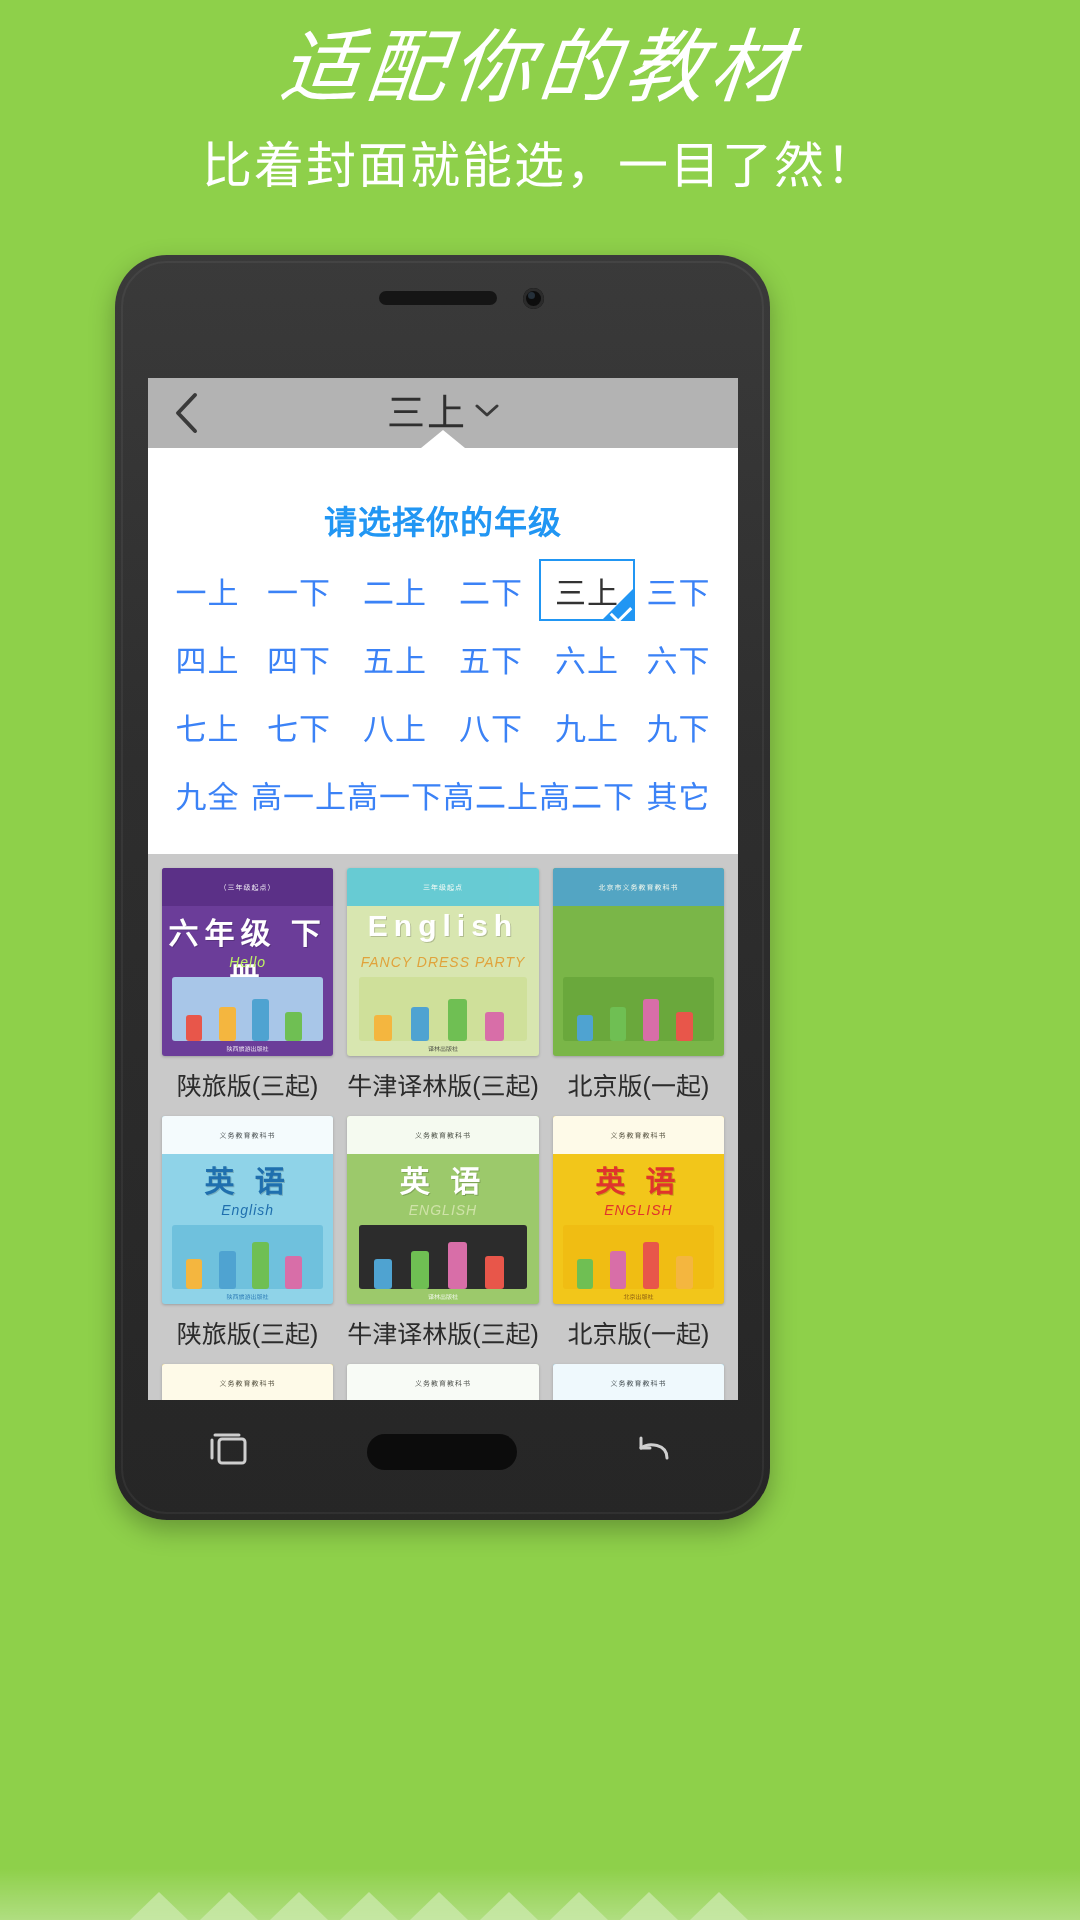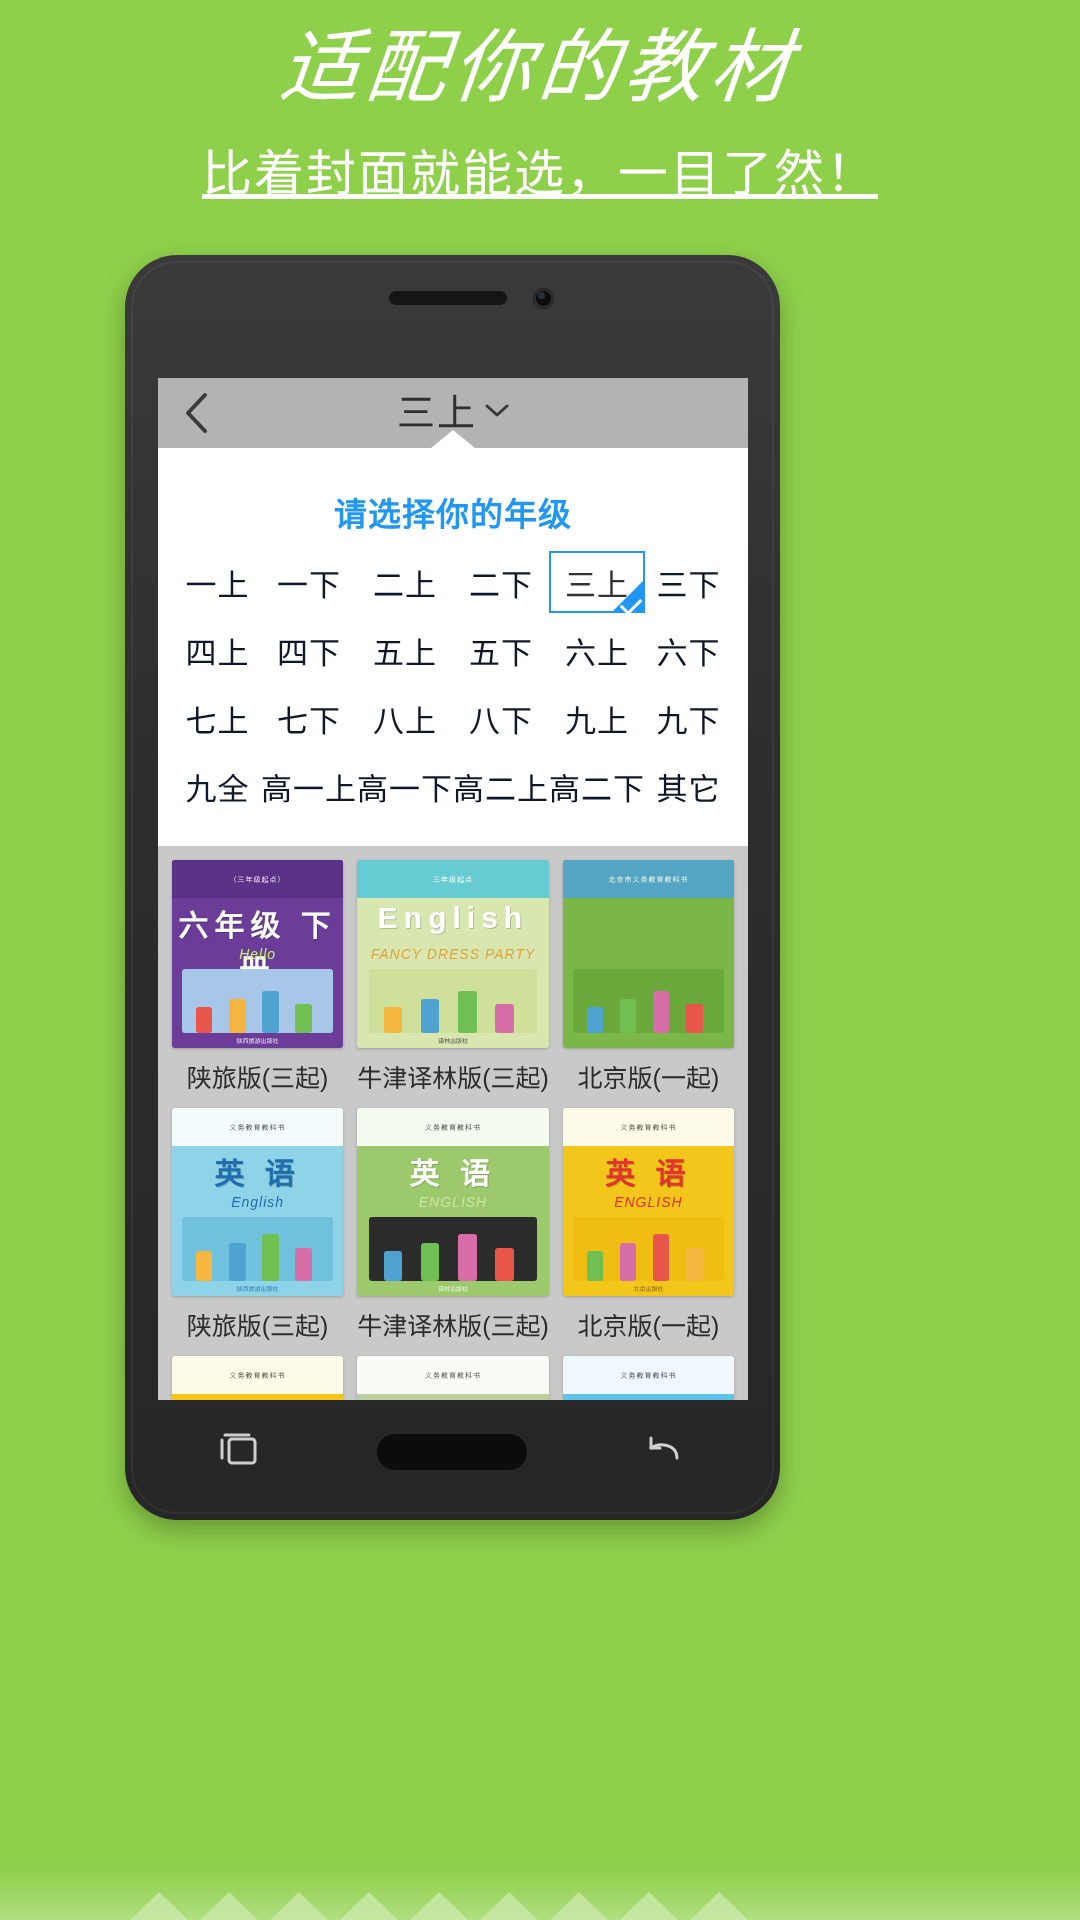--- a/index.html
+++ b/index.html
@@ -17,31 +17,30 @@
   .promo-title{
     margin:0;padding-top:22px;
     font-family:"DejaVu Serif",serif;
     font-size:80px;line-height:1.15;
     font-weight:400;font-style:italic;
     letter-spacing:6px;
     color:#ffffff;
     transform:skewX(-6deg);
   }
   .promo-sub{
-    margin:8px;padding-top:22px;
+    margin:0;padding-top:22px;
     font-size:50px;line-height:1.2;
     letter-spacing:2px;
     color:#ffffff;
     font-weight:400;
-    text-decoration:underline;
   }
 
   
   .phone{
-    position:absolute;left:125px;top:255px;
+    position:absolute;left:115px;top:255px;
     width:655px;height:1265px;
     background:linear-gradient(180deg,#3a3a3a 0%,#2e2e2e 40%,#262626 100%);
     border-radius:52px;
     box-shadow:0 10px 26px rgba(0,0,0,.28);
   }
   .phone-inner-edge{
     position:absolute;left:6px;top:6px;right:6px;bottom:6px;
     border-radius:46px;
     border:2px solid rgba(255,255,255,.05);
     pointer-events:none;
@@ -85,21 +84,21 @@
     display:flex;align-items:center;justify-content:center;gap:8px;
     cursor:pointer;
   }
   .nav-title{
     font-size:38px;color:#2f2f2f;letter-spacing:2px;line-height:1;
   }
   .chev-down{display:block;}
 
   
   .dropdown{
-    position:relative;background:#ffffff;padding:4px 0 26px 0;
+    position:relative;background:#ffffff;padding:12px 0 26px 0;
   }
   .dd-arrow{
     position:absolute;top:-18px;left:50%;transform:translateX(-50%);
     width:0;height:0;
     border-left:22px solid transparent;
     border-right:22px solid transparent;
     border-bottom:18px solid #ffffff;
   }
   .dd-title{
     text-align:center;color:#2196f3;font-size:33px;font-weight:700;
@@ -110,21 +109,21 @@
     row-gap:0;column-gap:0;
     padding:4px 16px 0 16px;
   }
   .grade-cell{
     height:68px;display:flex;align-items:center;justify-content:center;
     cursor:pointer;
   }
   .grade-box{
     min-width:86px;height:62px;
     display:flex;align-items:center;justify-content:center;
-    font-size:31px;color:#0f172a;letter-spacing:1px;
+    font-size:31px;color:#3b82f6;letter-spacing:1px;
     position:relative;box-sizing:border-box;
     white-space:nowrap;
   }
   .grade-box.selected{
     border:2px solid #2196f3;
     width:100%;min-width:0;
     color:#333333;
   }
   .tick{
     position:absolute;right:-2px;bottom:-2px;

